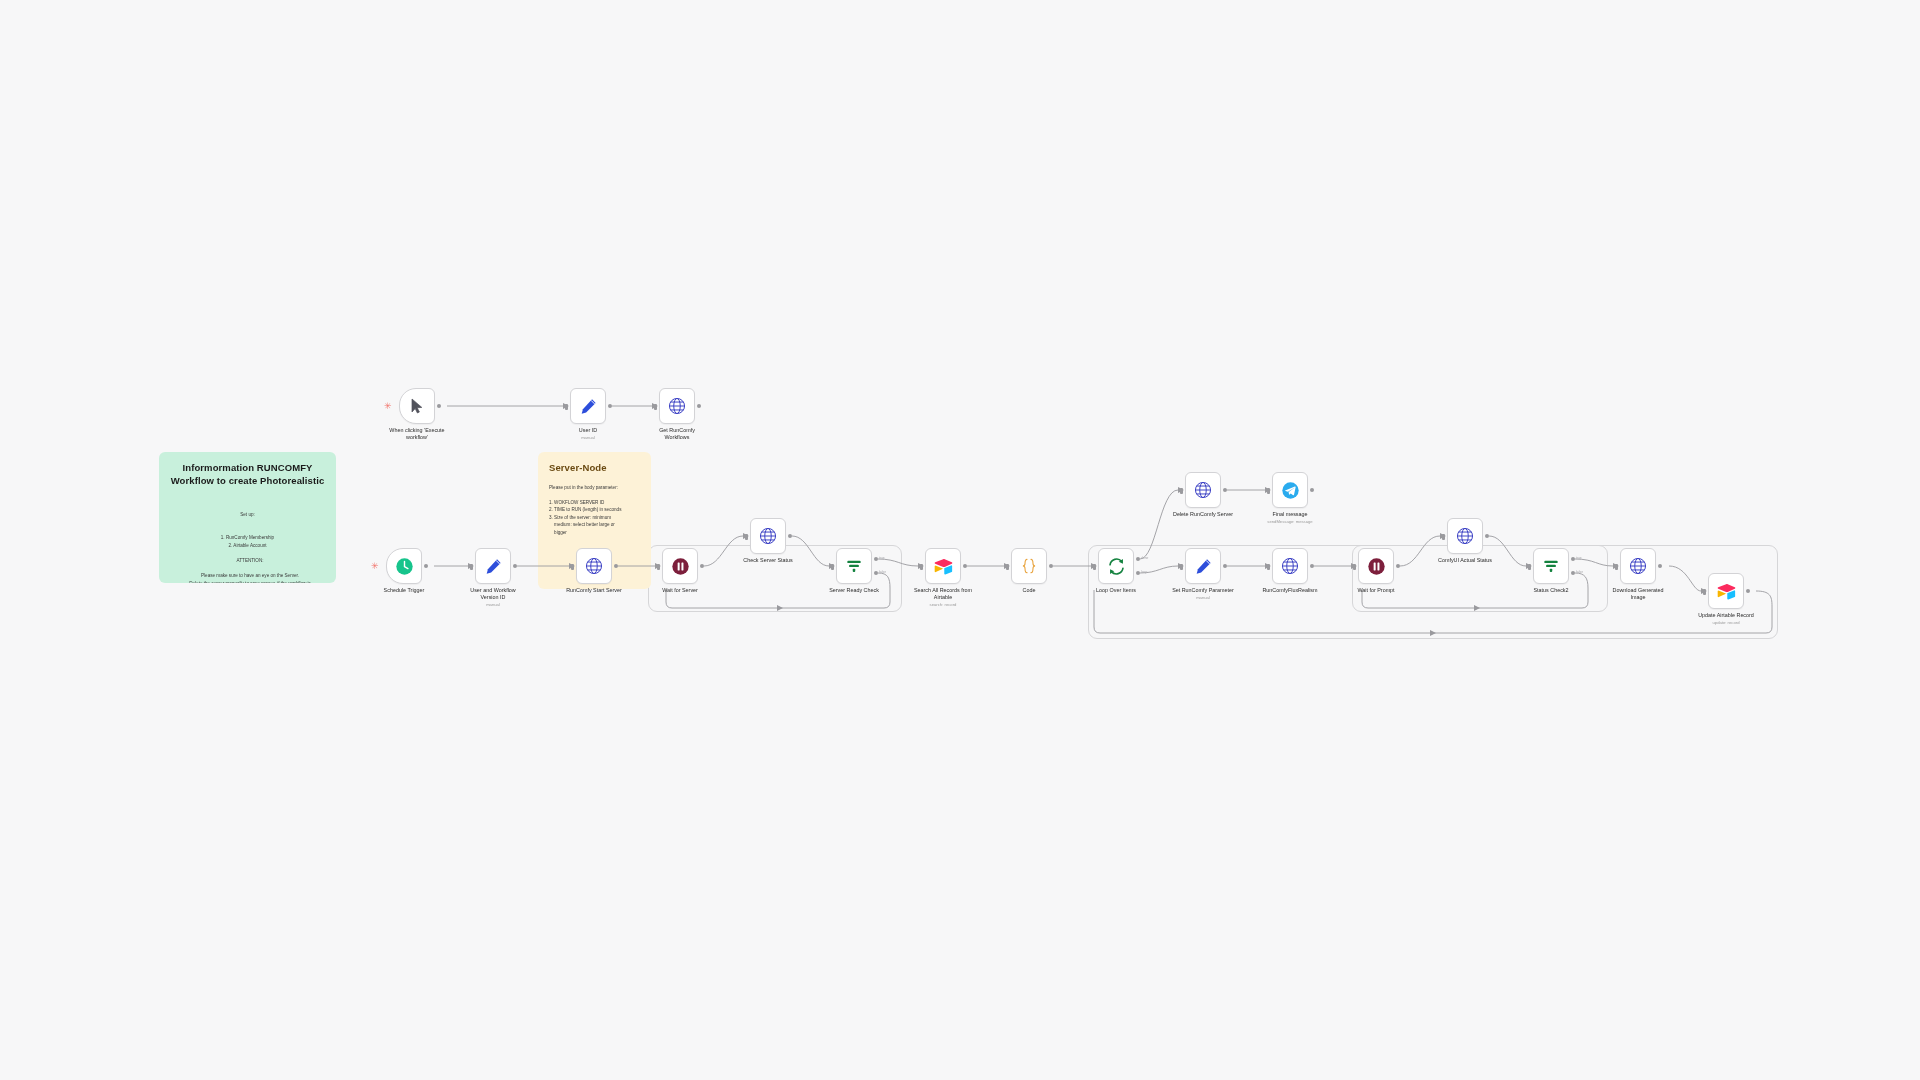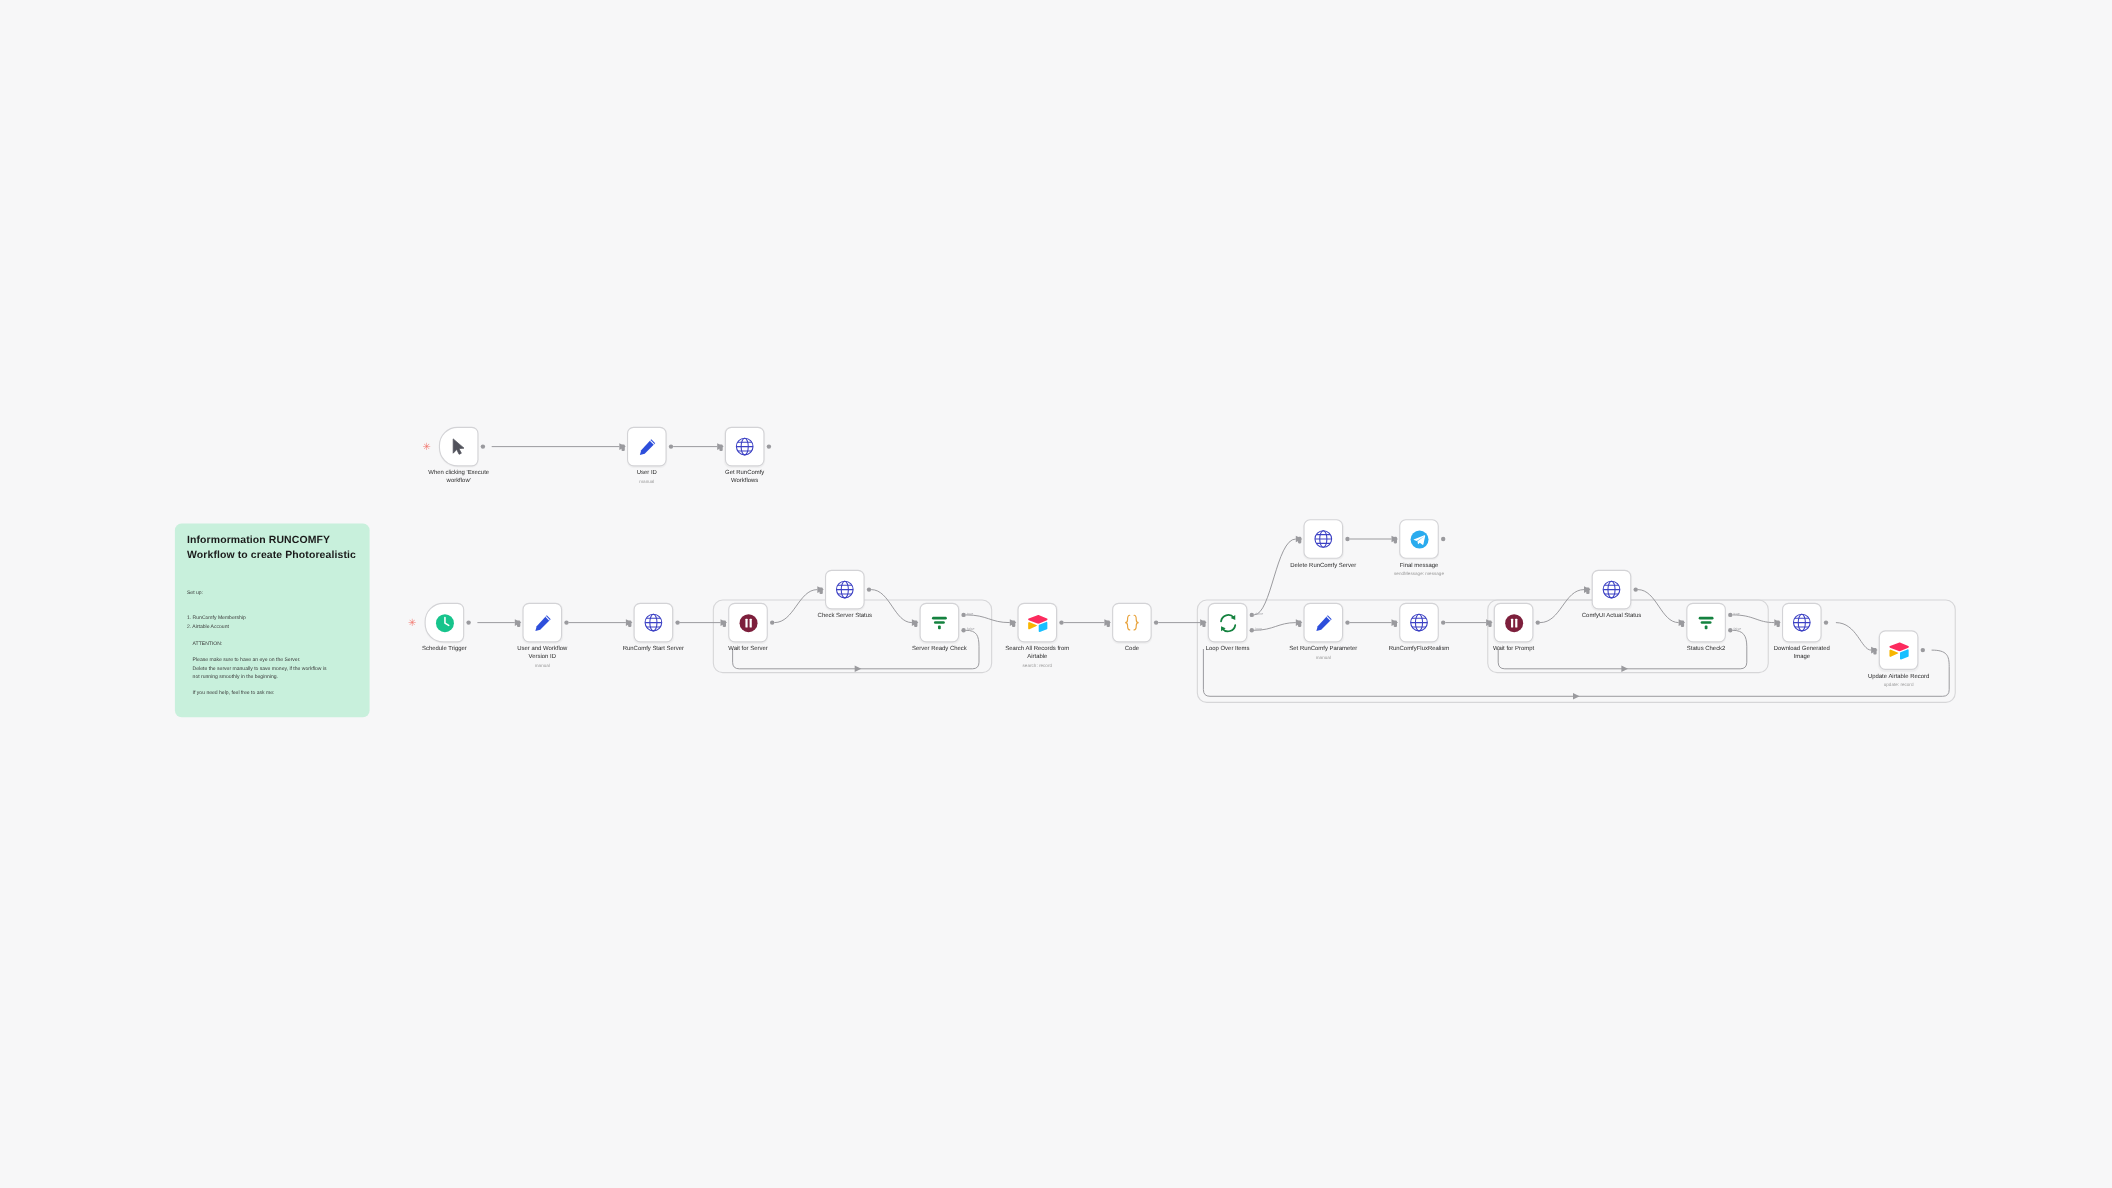--- a/index.html
+++ b/index.html
@@ -77,40 +77,50 @@
 </style>
 </head>
 <body>
 
 <div id="canvas">
 
   <div class="frame" style="left:648px; top:545px; width:254px; height:67px;"></div>
   <div class="frame" style="left:1352px; top:545px; width:256px; height:67px;"></div>
   <div class="frame" style="left:1088px; top:545px; width:690px; height:94px;"></div>
 
-  <div class="sticky green" style="left:159px; top:476px; width:177px; height:176px;">
+  <div class="sticky green" style="left:159px; top:452px; width:177px; height:131px;text-align:center;">
     <h3>Informormation RUNCOMFY
 Workflow to create Photorealistic</h3>
     <div class="body">
       <span class="ind">Set up:</span>
       <span class="ind">1. RunComfy Membership
 2. Airtable Account
 
     ATTENTION:
 
     Please make sure to have an eye on the Server.
     Delete the server manually to save money, if the workflow is
     not running smoothly in the beginning.
 
     If you need help, feel free to ask me:</span>
       
       
     </div>
   </div>
 
+  <div class="sticky yellow" style="left:538px; top:452px; width:113px; height:137px;">
+    <h3 class="brown">Server-Node</h3>
+    <div class="body">Please put in the body parameter:
+
+1. WOKFLOW SERVER ID
+2. TIME to RUN (length) in seconds
+3. Size of the server: minimum
+    medium: select better large or
+    bigger</div>
+  </div>
 
 
   <svg id="wires">
 
     <path d="M447 406 H563"></path>
       <polygon points="563,403 569,406 563,409"></polygon>
     <path d="M612 406 H652"></path>
       <polygon points="652,403 658,406 652,409"></polygon>
 
     <path d="M434 566 H468"></path>

